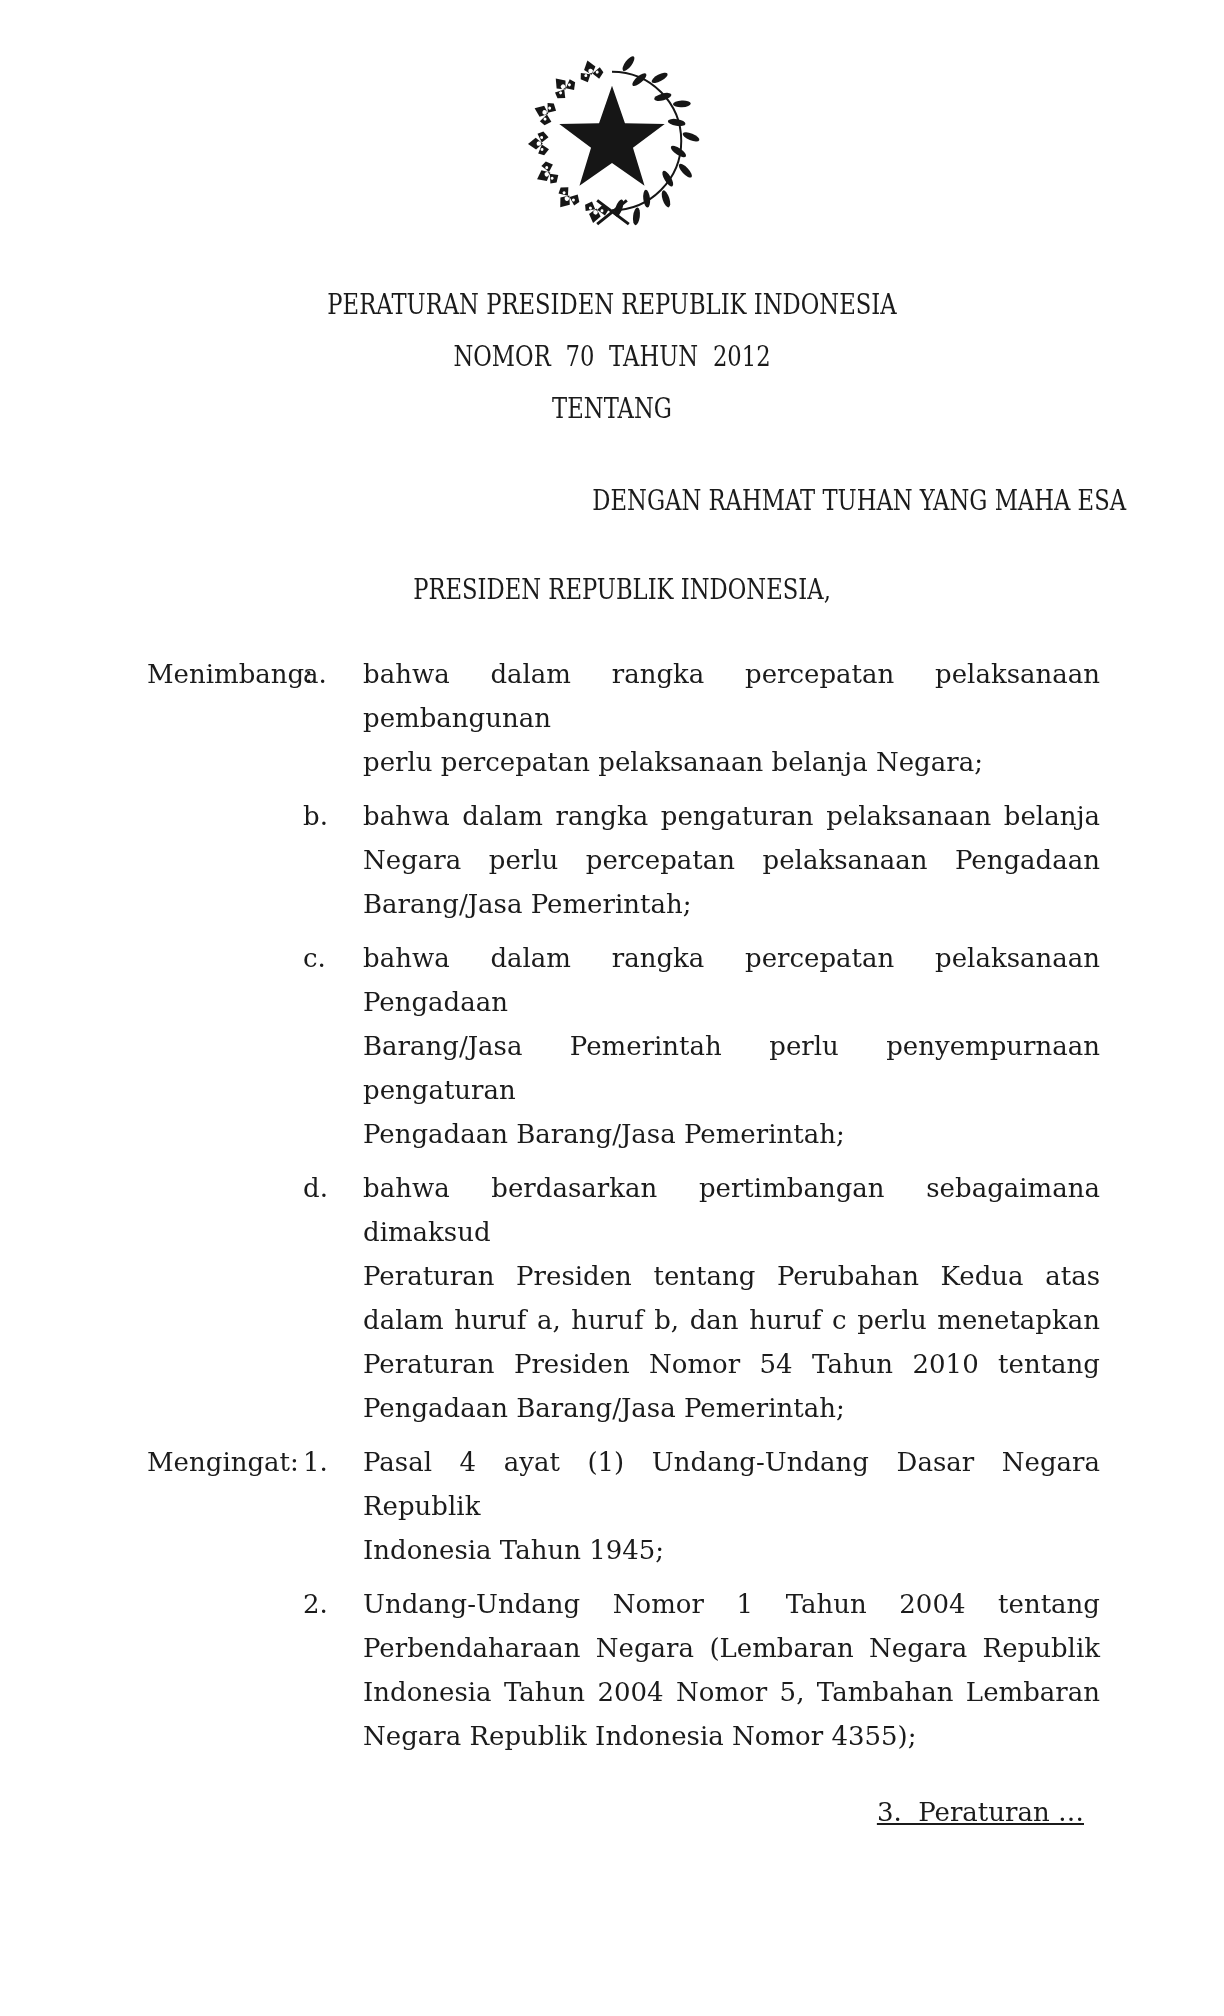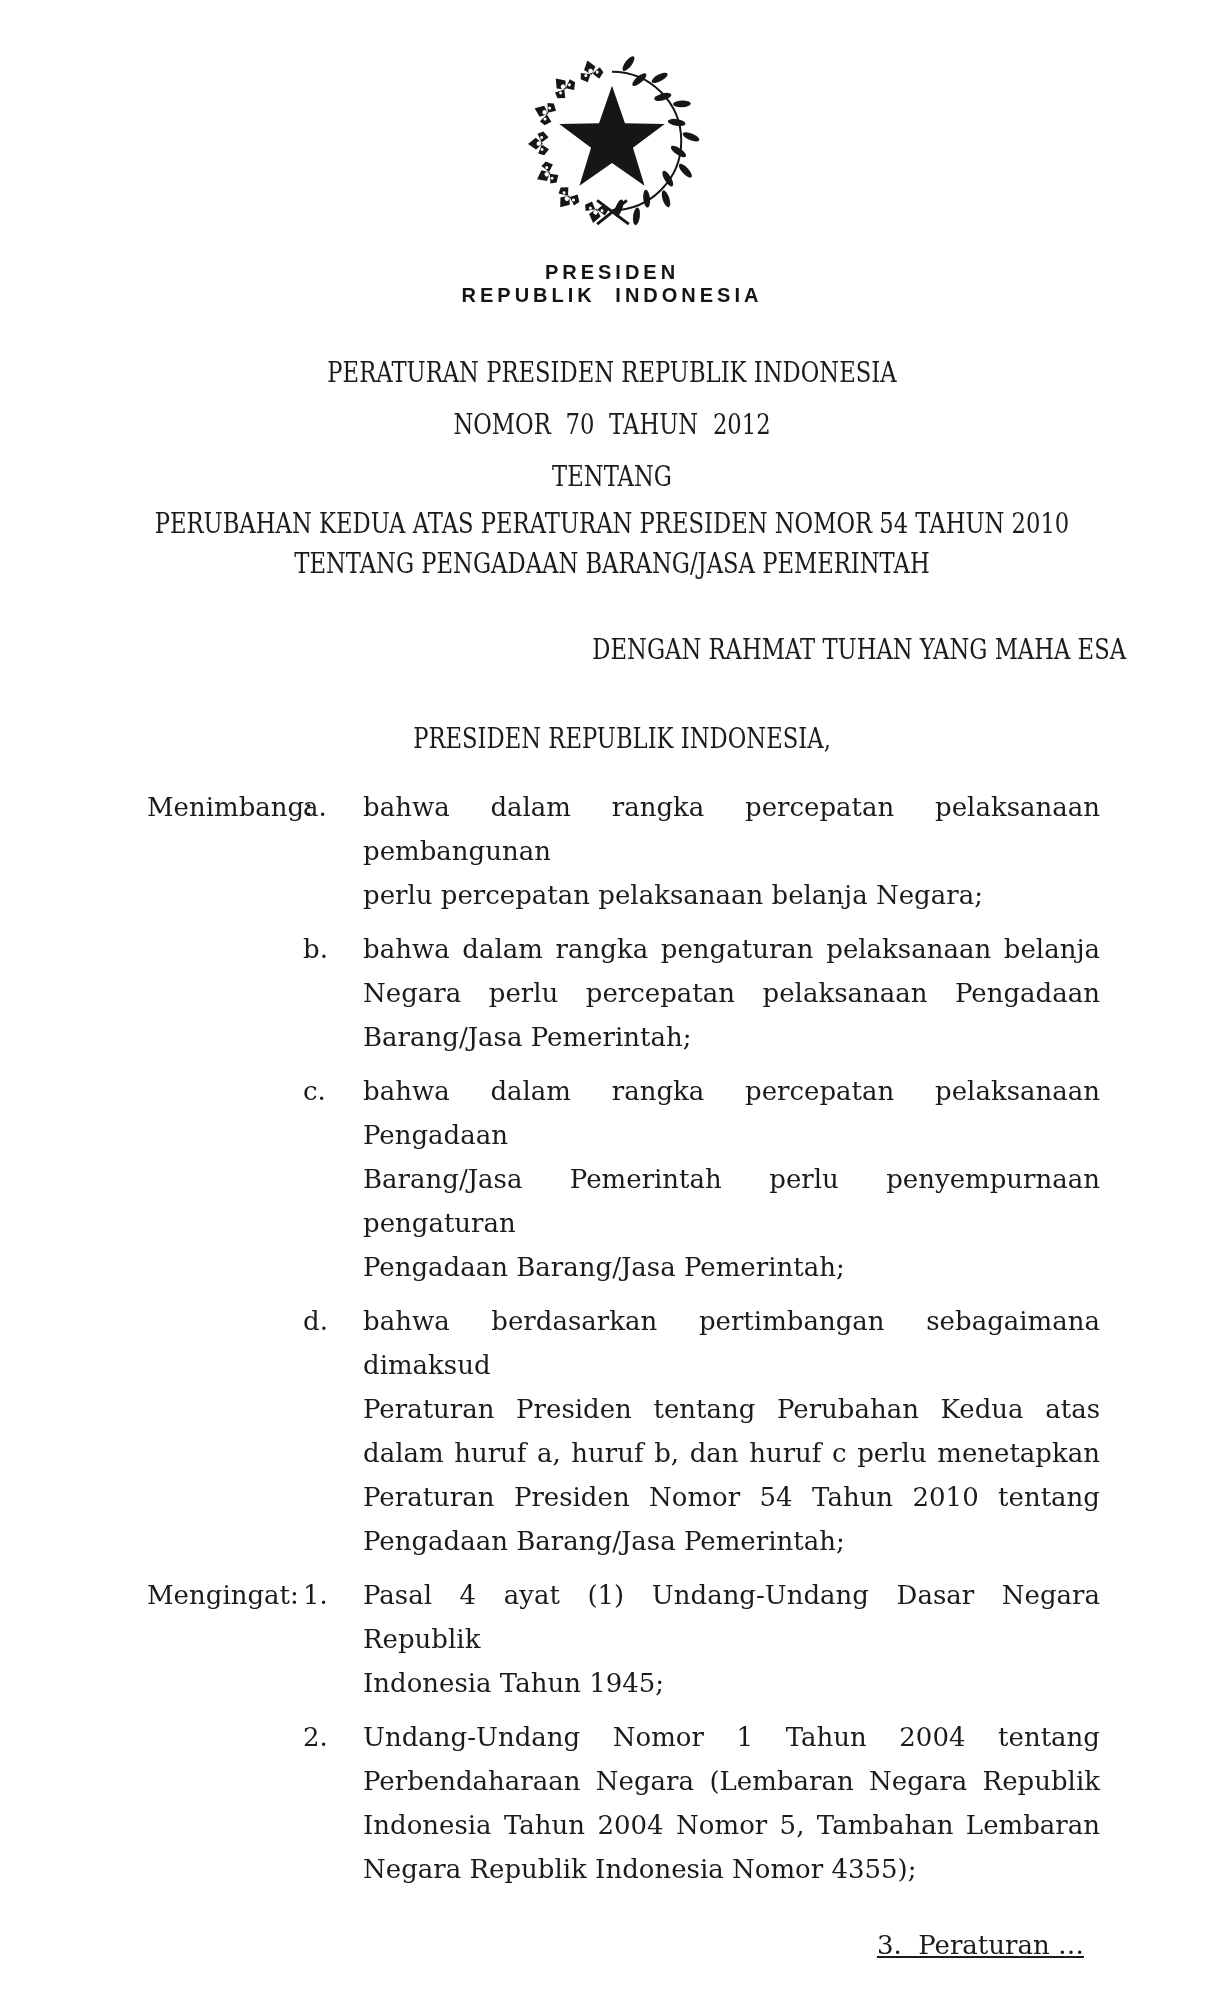--- a/index.html
+++ b/index.html
@@ -36,21 +36,21 @@
     transform-origin:50% 50%;
     white-space:nowrap;
   }
   .num-line{word-spacing:9px;}
   .subject{margin-top:1px;}
   .subject .h-line{line-height:40px;}
   .invocation{margin-top:40px;text-align:right;}
   .authority{margin-top:37px;margin-left:20px;}
   
   .docbody{
-    margin:20px 124px 0 147px;
+    margin:36px 124px 0 147px;
     font-size:26px;
     line-height:44px;
   }
   .section{display:flex;align-items:flex-start;}
   .sec-label{
     width:156px;
     flex:0 0 156px;
     display:flex;
     justify-content:space-between;
     box-sizing:border-box;
@@ -117,33 +117,25 @@
       <use href="#boll" transform="rotate(-117 95 90) translate(95 16)"></use>
       <use href="#boll" transform="rotate(-142 95 90) translate(95 16)"></use>
       <use href="#boll" transform="rotate(-167 95 90) translate(95 16)"></use>
 
       <path d="M80 150 L112 174 M110 150 L80 174" fill="none" stroke="#161616" stroke-width="3"></path>
 
       <polygon fill="#161616" points="95,34 108.1,72 148.3,72.7 116.2,96.9 127.9,135.3 95,112.3 62.1,135.3 73.8,96.9 41.7,72.7 81.9,72"></polygon>
     </svg>
   </div>
 
-  <div class="letterhead">
-    <div>PRESIDEN</div>
-    <div>REPUBLIK INDONESIA</div>
-  </div>
 
   <div class="title-block">
     <div class="h-line">PERATURAN PRESIDEN REPUBLIK INDONESIA</div>
     <div class="h-line num-line">NOMOR 70 TAHUN 2012</div>
     <div class="h-line">TENTANG</div>
-    <div class="subject">
-      <div class="h-line">PERUBAHAN KEDUA ATAS PERATURAN PRESIDEN NOMOR 54 TAHUN 2010</div>
-      <div class="h-line">TENTANG PENGADAAN BARANG/JASA PEMERINTAH</div>
-    </div>
     <div class="invocation">
       <div class="h-line">DENGAN RAHMAT TUHAN YANG MAHA ESA</div>
     </div>
     <div class="authority">
       <div class="h-line">PRESIDEN REPUBLIK INDONESIA,</div>
     </div>
   </div>
 
   <div class="docbody">
 

